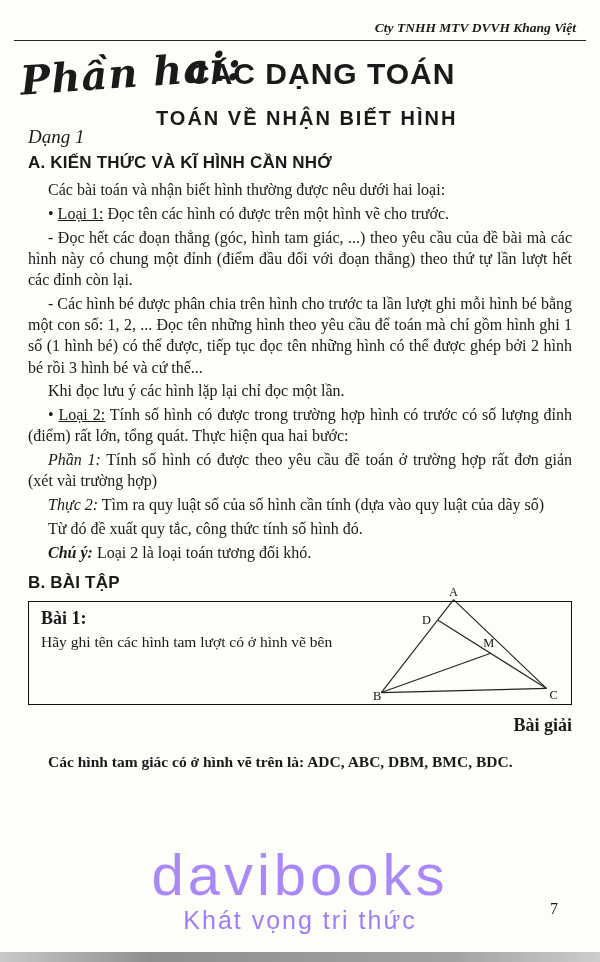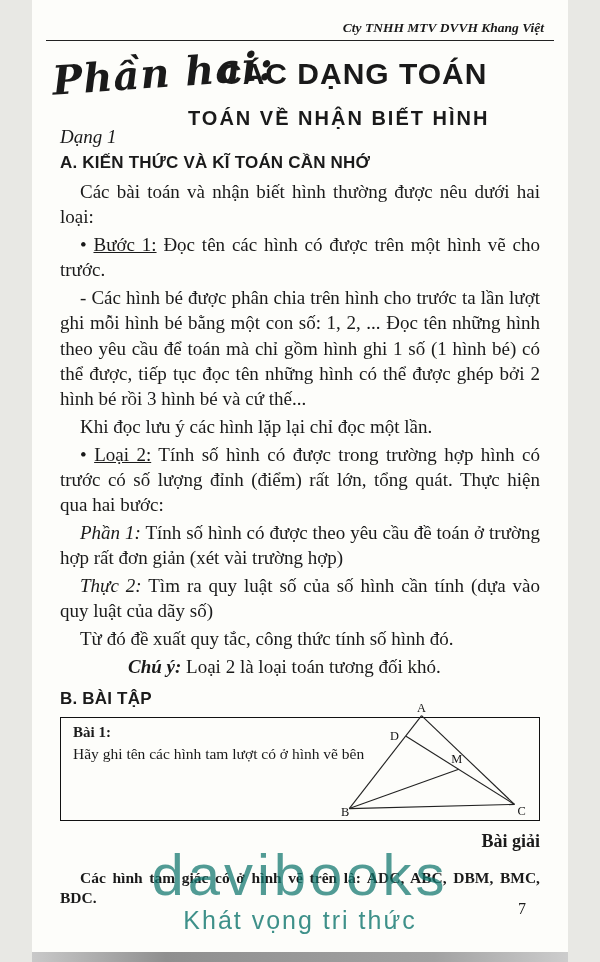--- a/index.html
+++ b/index.html
@@ -1,17 +1,17 @@
 <!DOCTYPE html>
 <html><head>
 <meta charset="utf-8">
 <style>
   html,body { margin:0; padding:0; background:#e8e8e4; }
   .page {
-    position:relative; width:536px; height:962px; margin:0 auto;
+    position:relative; width:600px; height:962px; margin:0 auto;
     background:#fdfdfa; color:#1a1a1a; overflow:hidden;
     font-family:"Liberation Serif", serif;
   }
   .header {
     margin:0 14px; padding:20px 10px 4px 10px;
     border-bottom:1.6px solid #222;
     text-align:right;
     font:italic bold 13.5px "Liberation Serif", serif;
   }
   .content { padding:0 28px; }
@@ -30,42 +30,42 @@
   .dang-title {
     position:absolute; left:128px; top:60px;
     font:bold 20px "Liberation Sans", sans-serif; letter-spacing:2px;
   }
 
   .sec-heading {
     font:bold 17px "Liberation Sans", sans-serif;
     margin:10px 0 6px 0; letter-spacing:.2px;
   }
   .para {
-    font-size:19px; line-height:1.33; text-align:justify;
+    font-size:16px; line-height:1.33; text-align:justify;
     text-indent:20px; margin:2.5px 0;
   }
   .u  { text-decoration:underline; }
   .i  { font-style:italic; }
-  .bi { font-style:italic; font-weight:bold;margin-left:48px; }
+  .bi { font-style:italic; font-weight:bold; }
 
   .exercise-box {
     position:relative; box-sizing:border-box;
     border:1.6px solid #111; height:104px;
     margin-top:8px; padding:6px 12px;
   }
-  .ex-label { font-weight:bold; font-size:15px; }
+  .ex-label { font-weight:bold; font-size:18px; }
   .ex-prompt { font-size:15.5px; margin-top:4px; }
   .diagram { position:absolute; right:8px; top:-18px; overflow:visible; }
   .diagram line { stroke:#222; stroke-width:1.1; }
   .diagram text { font-family:"Liberation Serif", serif; font-size:12px; fill:#111; }
 
   .solution-heading { text-align:right; font-weight:bold; font-size:18px; margin:10px 0 4px 0; }
   .solution-text { font-size:15.5px; line-height:1.33; text-align:justify; text-indent:20px;font-weight:bold; }
 
-  .watermark { position:absolute; left:0; right:0; top:846px; text-align:center; color:#0f766e; pointer-events:none; }
+  .watermark { position:absolute; left:0; right:0; top:846px; text-align:center; color:#8b5cf6; pointer-events:none; }
   .wm1 { font:400 58px "Liberation Sans", sans-serif; letter-spacing:4px; opacity:.72; line-height:1; }
   .wm2 { font:400 25px "Liberation Sans", sans-serif; letter-spacing:2px; opacity:.8; margin-top:2px; }
 
   .page-number { position:absolute; right:42px; top:900px; font-size:16px; }
 
   .bottom-strip {
     position:absolute; left:0; bottom:0; width:100%; height:10px;
     background:linear-gradient(to right,#c9c9c9,#8f8f8f 25%,#a2a2a2 75%,#cdcdcd);
   }
 </style>
@@ -80,27 +80,28 @@
 
   <div class="content">
 
     <div class="title-block">
       <span class="script">Phần hai:</span>
       <span class="part-title">CÁC DẠNG TOÁN</span>
       <span class="dang-label">Dạng 1</span>
       <span class="dang-title">TOÁN VỀ NHẬN BIẾT HÌNH</span>
     </div>
 
-    <div class="sec-heading">A. KIẾN THỨC VÀ KĨ TOÁN CẦN NHỚ</div>
+    <div class="sec-heading">A. KIẾN THỨC VÀ KĨ HÌNH CẦN NHỚ</div>
 
     <p class="para"><span>Các bài toán và nhận biết hình thường được nêu dưới hai loại:</span></p>
 
-    <p class="para"><span>•</span> <span class="u">Bước 1:</span> <span>Đọc tên các hình có được trên một hình vẽ cho trước.</span></p>
+    <p class="para"><span>•</span> <span class="u">Loại 1:</span> <span>Đọc tên các hình có được trên một hình vẽ cho trước.</span></p>
 
 
+    <p class="para"><span>- Đọc hết các đoạn thẳng (góc, hình tam giác, ...) theo yêu cầu của đề bài mà các hình này có chung một đỉnh (điểm đầu đối với đoạn thẳng) theo thứ tự lần lượt hết các đỉnh còn lại.</span></p>
 
     <p class="para"><span>- Các hình bé được phân chia trên hình cho trước ta lần lượt ghi mỗi hình bé bằng một con số: 1, 2, ... Đọc tên những hình theo yêu cầu để toán mà chỉ gồm hình ghi 1 số (1 hình bé) có thể được, tiếp tục đọc tên những hình có thể được ghép bởi 2 hình bé rồi 3 hình bé và cứ thế...</span></p>
 
     <p class="para"><span>Khi đọc lưu ý các hình lặp lại chỉ đọc một lần.</span></p>
 
     <p class="para"><span>•</span> <span class="u">Loại 2:</span> <span>Tính số hình có được trong trường hợp hình có trước có số lượng đỉnh (điểm) rất lớn, tổng quát. Thực hiện qua hai bước:</span></p>
 
     <p class="para"><span class="i">Phần 1:</span> <span>Tính số hình có được theo yêu cầu đề toán ở trường hợp rất đơn giản (xét vài trường hợp)</span></p>
 
     <p class="para"><span class="i">Thực 2:</span> <span>Tìm ra quy luật số của số hình cần tính (dựa vào quy luật của dãy số)</span></p>

